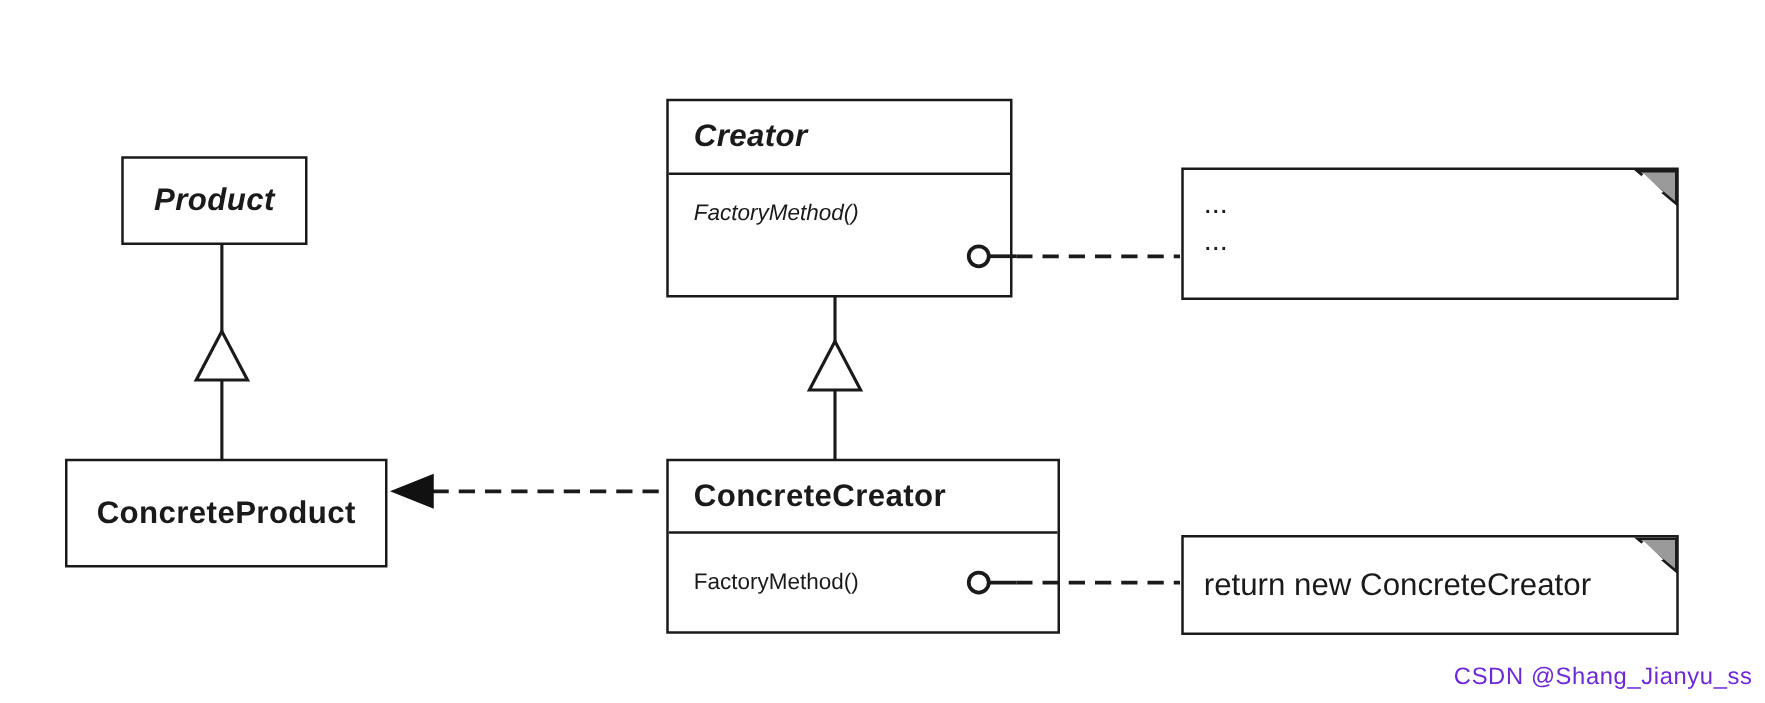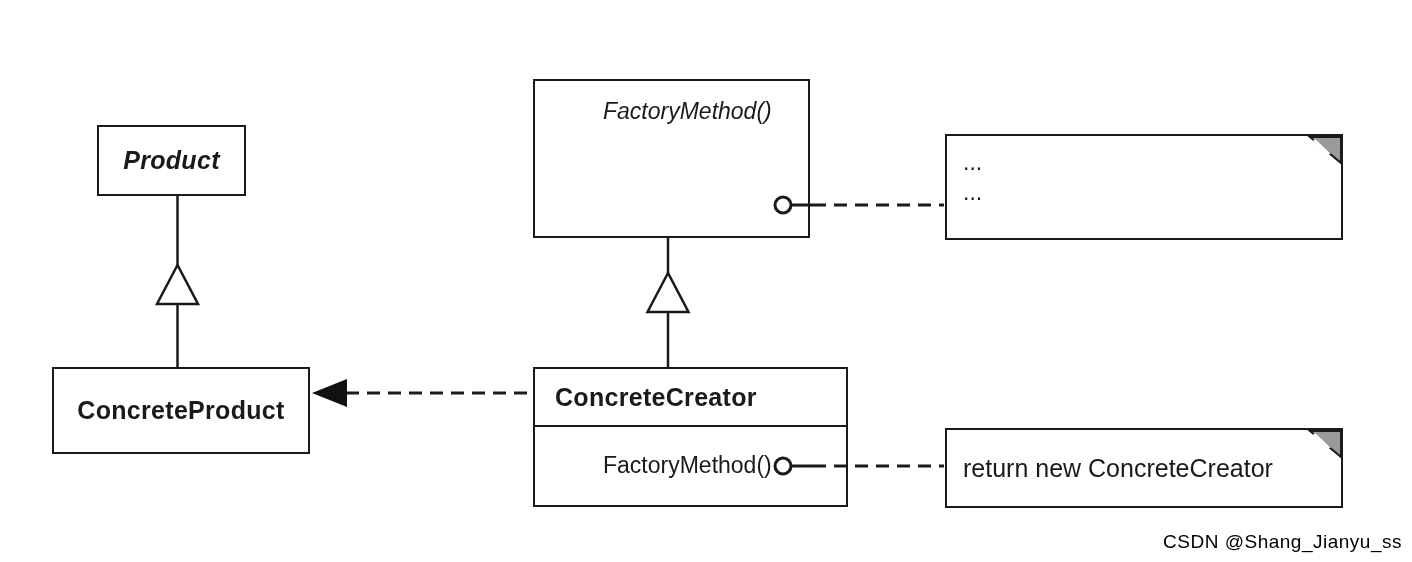--- a/index.html
+++ b/index.html
@@ -10,45 +10,48 @@
   }
   .uml-box {
     position:absolute; background:#ffffff; border:2px solid #1a1a1a; z-index:1;
   }
   .uml-box.single { display:flex; align-items:center; justify-content:center; }
   .cls-name { font-weight:bold; font-size:25px; letter-spacing:0.3px; white-space:nowrap; }
   .abstract { font-style:italic; }
   .compartment.header { display:flex; align-items:center; padding-left:20px; border-bottom:2px solid #1a1a1a; }
   .compartment.body { padding-left:20px; }
   .creator-body { padding-top:13px; }
-  .method { font-size:23px; line-height:34px; white-space:nowrap;margin-left:48px; }
+  .method { font-size:18px; line-height:34px; white-space:nowrap; }
   .center-v { display:flex; align-items:center; }
   .note {
     position:absolute; background:#ffffff; border:2px solid #1a1a1a; z-index:1;
     padding:11px 16px 0 16px;
   }
   .note.center-v { padding-top:0; }
   .note-line { font-size:23px; line-height:30px; white-space:nowrap; }
   .note-line.big { font-size:25px; }
   .overlay { position:absolute; left:0; top:0; z-index:5; pointer-events:none; }
   .watermark {
     position:absolute; right:10px; top:531px; z-index:2;
-    font-size:19px; color:#000000; letter-spacing:0.5px;
+    font-size:19px; color:#6d28d9; letter-spacing:0.5px;
   }
 </style>
 </head>
 <body>
 
 <div class="canvas">
 
   <div class="uml-box single" style="left:97px;top:125px;width:149px;height:71px">
     <span class="cls-name abstract">Product</span>
   </div>
 
   <div class="uml-box" style="left:533px;top:79px;width:277px;height:159px">
+    <div class="compartment header" style="height:59px">
+      <span class="cls-name abstract">Creator</span>
+    </div>
     <div class="compartment body creator-body">
       <div class="method abstract">FactoryMethod()</div>
     </div>
   </div>
 
   <div class="uml-box single" style="left:52px;top:367px;width:258px;height:87px">
     <span class="cls-name">ConcreteProduct</span>
   </div>
 
   <div class="uml-box" style="left:533px;top:367px;width:315px;height:140px">

